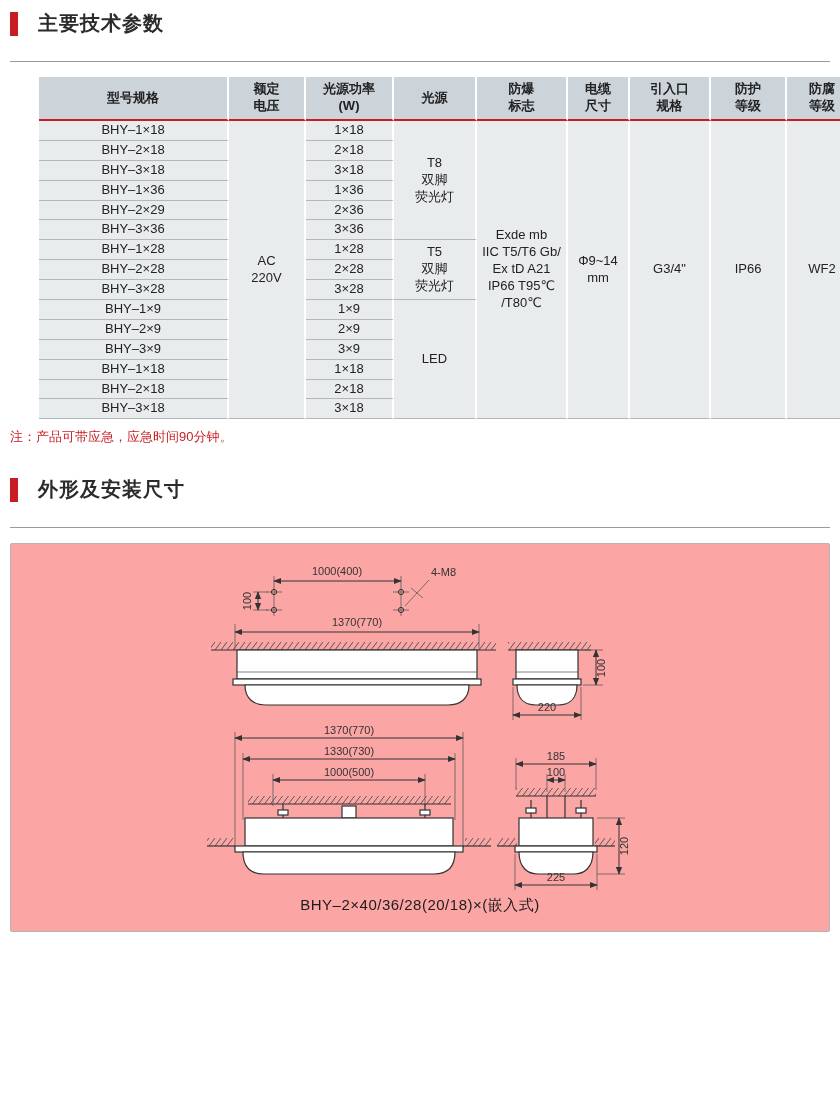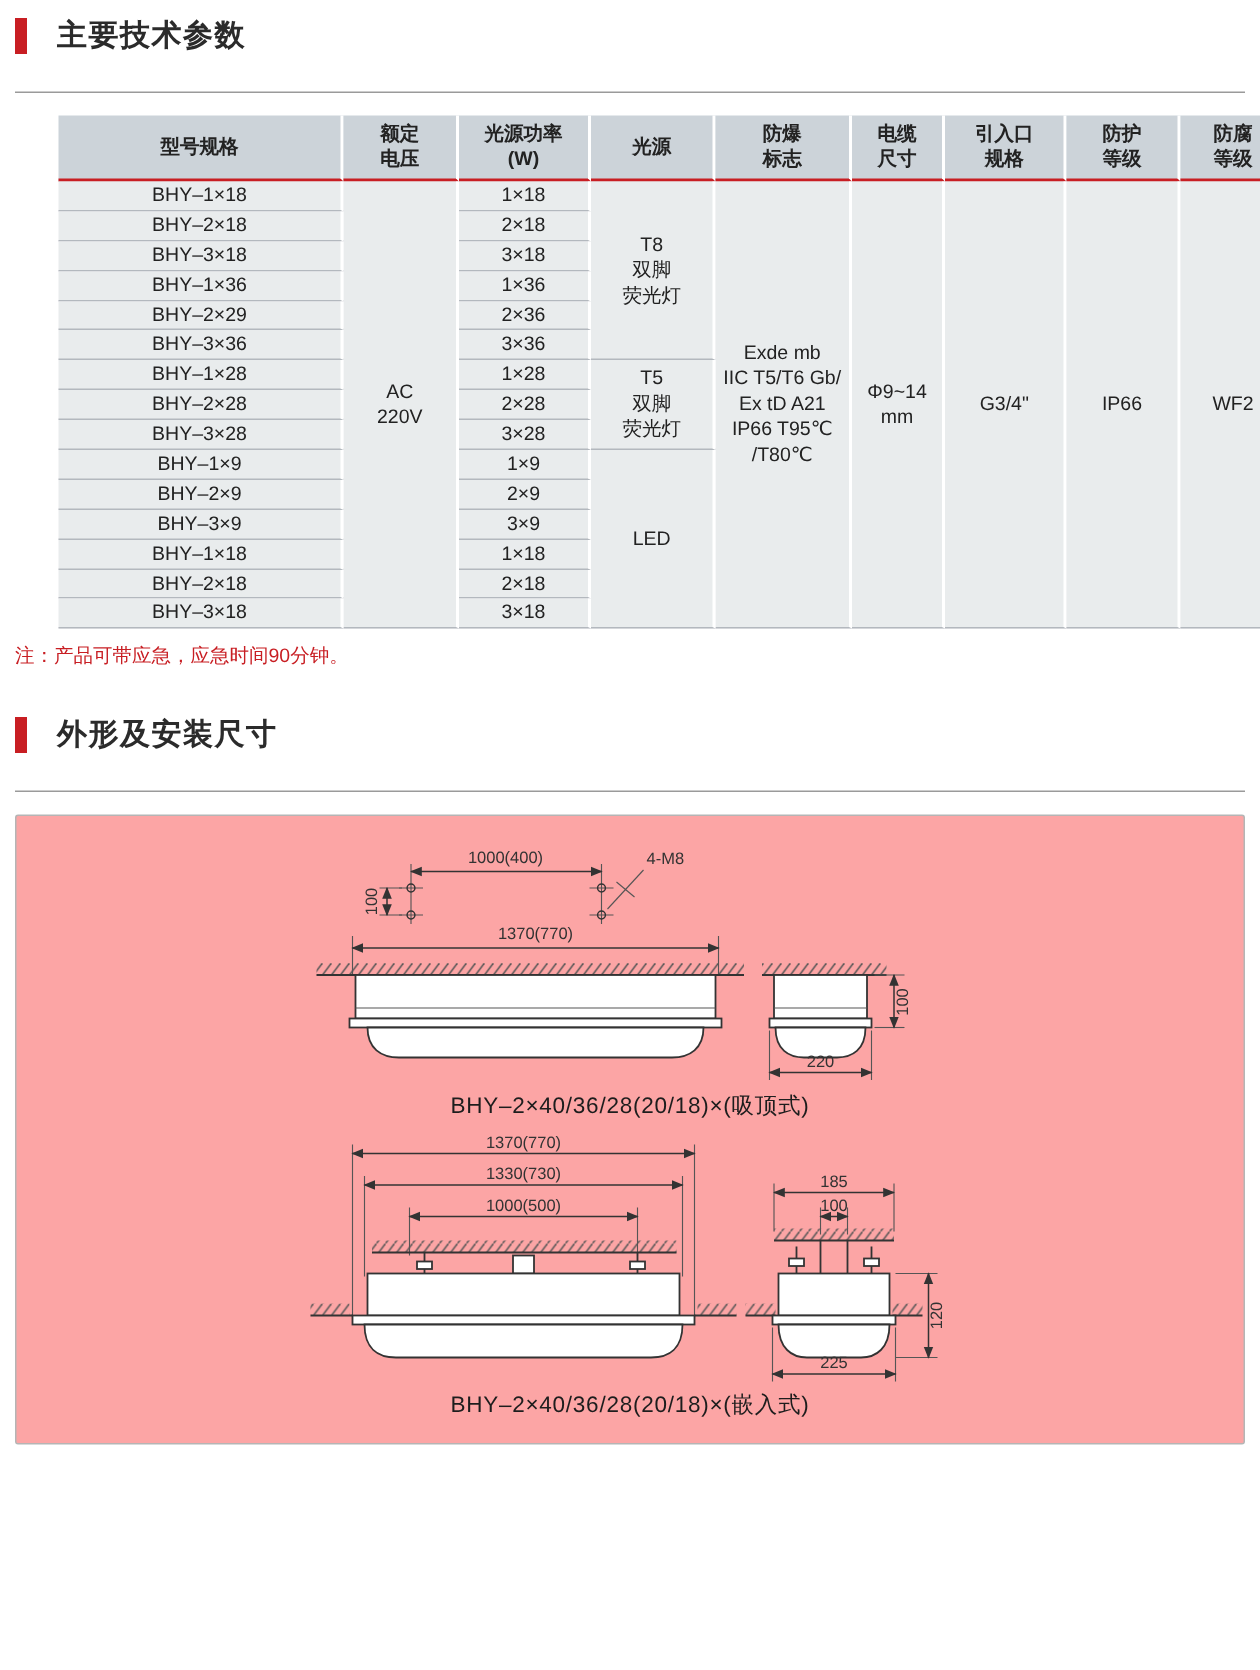--- a/index.html
+++ b/index.html
@@ -265,21 +265,20 @@
             <line class="thin" x1="502" y1="133" x2="502" y2="166"></line>
               <line class="thin" x1="570" y1="133" x2="570" y2="166"></line>
             <line class="dim" x1="502" y1="161" x2="570" y2="161" marker-start="url(#a1)" marker-end="url(#a1)"></line>
             <text x="536" y="157" text-anchor="middle">220</text>
             <line class="thin" x1="572" y1="96" x2="592" y2="96"></line>
               <line class="thin" x1="572" y1="131" x2="592" y2="131"></line>
             <line class="dim" x1="585" y1="96" x2="585" y2="131" marker-start="url(#a1)" marker-end="url(#a1)"></line>
             <text transform="rotate(-90 594 114)" x="594" y="114" text-anchor="middle">100</text>
           </g>
         </svg>
-        <figcaption>BHY–2×40/36/28(20/18)×(吸顶式)</figcaption>
       </figure>
 
       <figure>
         <svg width="820" height="168" viewBox="0 0 820 168">
           <defs>
             <marker id="a2" viewBox="0 0 10 10" refX="9" refY="5" markerWidth="8" markerHeight="8" orient="auto-start-reverse">
               <path d="M0,1 L10,5 L0,9 z" fill="#333"></path>
             </marker>
             <pattern id="h2" width="6" height="8" patternUnits="userSpaceOnUse">
               <line x1="0" y1="8" x2="6" y2="0" stroke="#555" stroke-width="1"></line>

